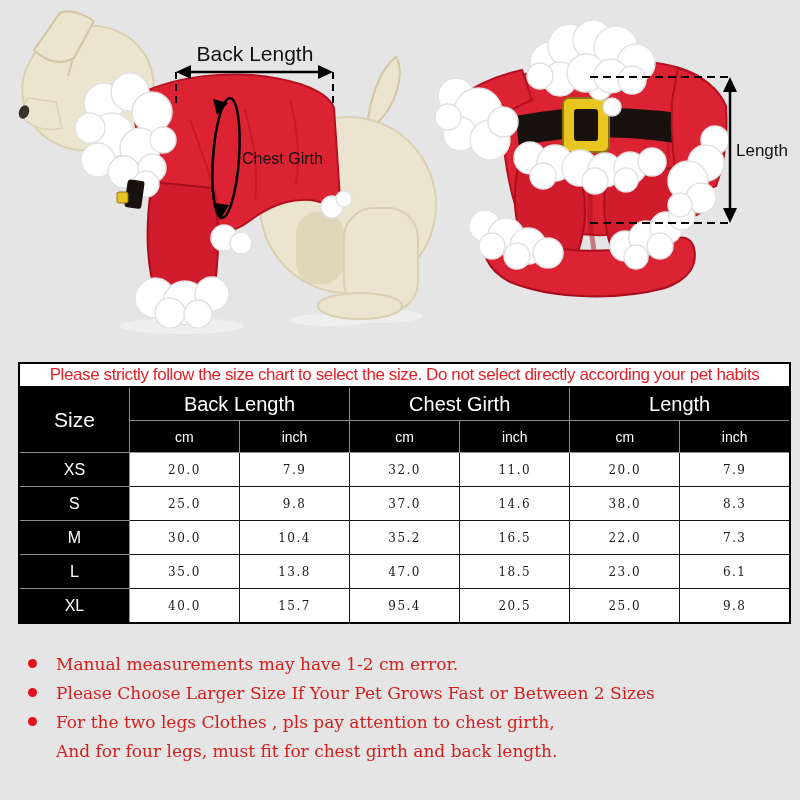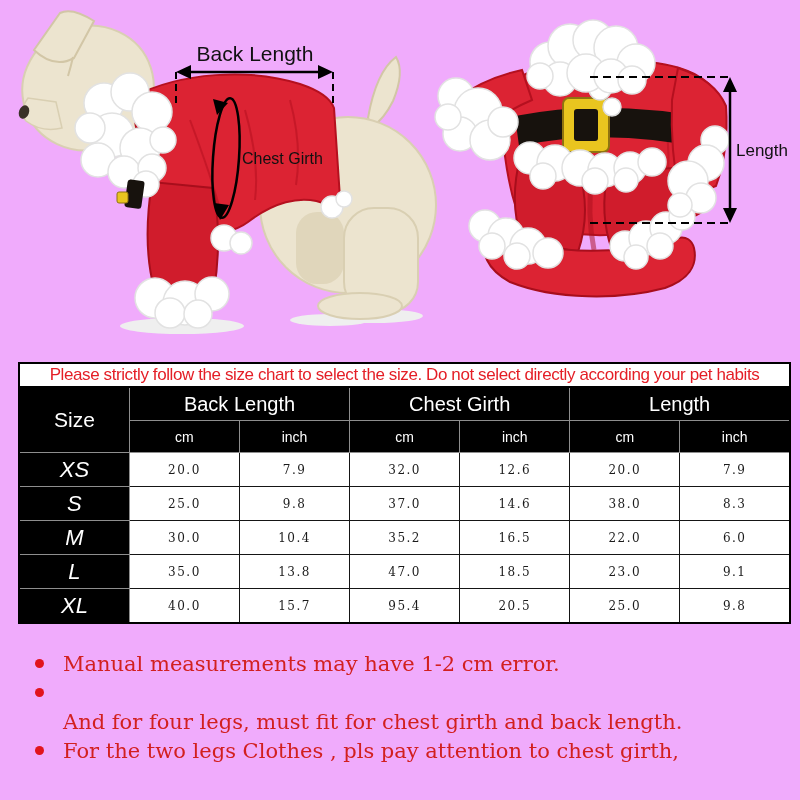--- a/index.html
+++ b/index.html
@@ -1,16 +1,16 @@
 <!DOCTYPE html>
 <html><head>
 <meta charset="utf-8">
 <style>
   html,body{margin:0;padding:0;background:#ffffff;}
-  .canvas{position:relative;width:800px;height:800px;background:#f0abfc;overflow:hidden;
+  .canvas{position:relative;width:800px;height:800px;background:#e5e5e5;overflow:hidden;
           font-family:"Liberation Sans",sans-serif;}
 
   
   .photos{position:absolute;left:0;top:0;width:800px;height:356px;}
   .ph-left{position:absolute;left:0;top:0;}
   .ph-right{position:absolute;left:430px;top:0;}
   .lbl{position:absolute;color:#111;white-space:nowrap;}
   .lbl-back{left:175px;top:42px;width:160px;text-align:center;font-size:21px;}
   .lbl-girth{left:242px;top:150px;font-size:16px;}
   .lbl-len{left:736px;top:141px;font-size:17px;}
@@ -18,27 +18,27 @@
   
   table.size-chart{position:absolute;left:18px;top:362px;width:773px;border-collapse:collapse;
         table-layout:fixed;border:2px solid #000;}
   .size-chart td{text-align:center;vertical-align:middle;padding:0;overflow:hidden;}
   .warn{background:#fff;color:#e41e26;font-size:17px;letter-spacing:-0.4px;height:22px;
         border:2px solid #000;white-space:nowrap;}
   .dark{background:#000;color:#fff;border:1px solid #8e8e8e;}
   .corner{font-size:21px;}
   .group{font-size:20px;height:32px;}
   .unit{font-size:14px;height:31px;}
-  .sizecell{font-size:22px;font-style:italic;}
+  .sizecell{font-size:16px;}
   .light{background:#fff;color:#1b1b1b;border:1px solid #151515;height:33px;
          font-family:"DejaVu Serif",serif;font-size:12px;letter-spacing:1.5px;}
 
   
-  .notes{position:absolute;left:35px;top:649px;color:#d2201f;
-         font-family:"DejaVu Serif",serif;font-size:21px;}
+  .notes{position:absolute;left:28px;top:649px;color:#d2201f;
+         font-family:"DejaVu Serif",serif;font-size:17px;}
   .note{display:flex;align-items:center;height:29px;white-space:nowrap;}
   .bullet{width:9px;height:9px;border-radius:50%;background:#e1141c;margin-right:19px;flex:none;}
   .note.cont{padding-left:28px;}
 </style>
 </head>
 <body>
 
 <div class="canvas">
 
   <div class="photos">
@@ -242,73 +242,74 @@
       <td class="dark unit">cm</td>
       <td class="dark unit">inch</td>
       <td class="dark unit">cm</td>
       <td class="dark unit">inch</td>
     </tr>
     <tr>
       <td class="dark sizecell">XS</td>
       <td class="light">20.0</td>
       <td class="light">7.9</td>
       <td class="light">32.0</td>
-      <td class="light">12.6</td>
+      <td class="light">11.0</td>
       <td class="light">20.0</td>
       <td class="light">7.9</td>
     </tr>
     <tr>
       <td class="dark sizecell">S</td>
       <td class="light">25.0</td>
       <td class="light">9.8</td>
       <td class="light">37.0</td>
       <td class="light">14.6</td>
       <td class="light">38.0</td>
       <td class="light">8.3</td>
     </tr>
     <tr>
       <td class="dark sizecell">M</td>
       <td class="light">30.0</td>
       <td class="light">10.4</td>
       <td class="light">35.2</td>
       <td class="light">16.5</td>
       <td class="light">22.0</td>
-      <td class="light">6.0</td>
+      <td class="light">7.3</td>
     </tr>
     <tr>
       <td class="dark sizecell">L</td>
       <td class="light">35.0</td>
       <td class="light">13.8</td>
       <td class="light">47.0</td>
       <td class="light">18.5</td>
       <td class="light">23.0</td>
-      <td class="light">9.1</td>
+      <td class="light">6.1</td>
     </tr>
     <tr>
       <td class="dark sizecell">XL</td>
       <td class="light">40.0</td>
       <td class="light">15.7</td>
       <td class="light">95.4</td>
       <td class="light">20.5</td>
       <td class="light">25.0</td>
       <td class="light">9.8</td>
     </tr>
   </tbody>
     </table>
 
   <div class="notes">
     <div class="note">
       <span class="bullet"></span>
       <span>Manual measurements may have 1-2 cm error.</span>
     </div>
     <div class="note">
       <span class="bullet"></span>
-    </div>
-    <div class="note cont">
-      <span>And for four legs, must fit for chest girth and back length.</span>
+      <span>Please Choose Larger Size If Your Pet Grows Fast or Between 2 Sizes</span>
     </div>
     <div class="note">
       <span class="bullet"></span>
       <span>For the two legs Clothes , pls pay attention to chest girth,</span>
     </div>
+    <div class="note cont">
+      <span>And for four legs, must fit for chest girth and back length.</span>
+    </div>
   </div>
 
 </div>
 
 </body></html>

